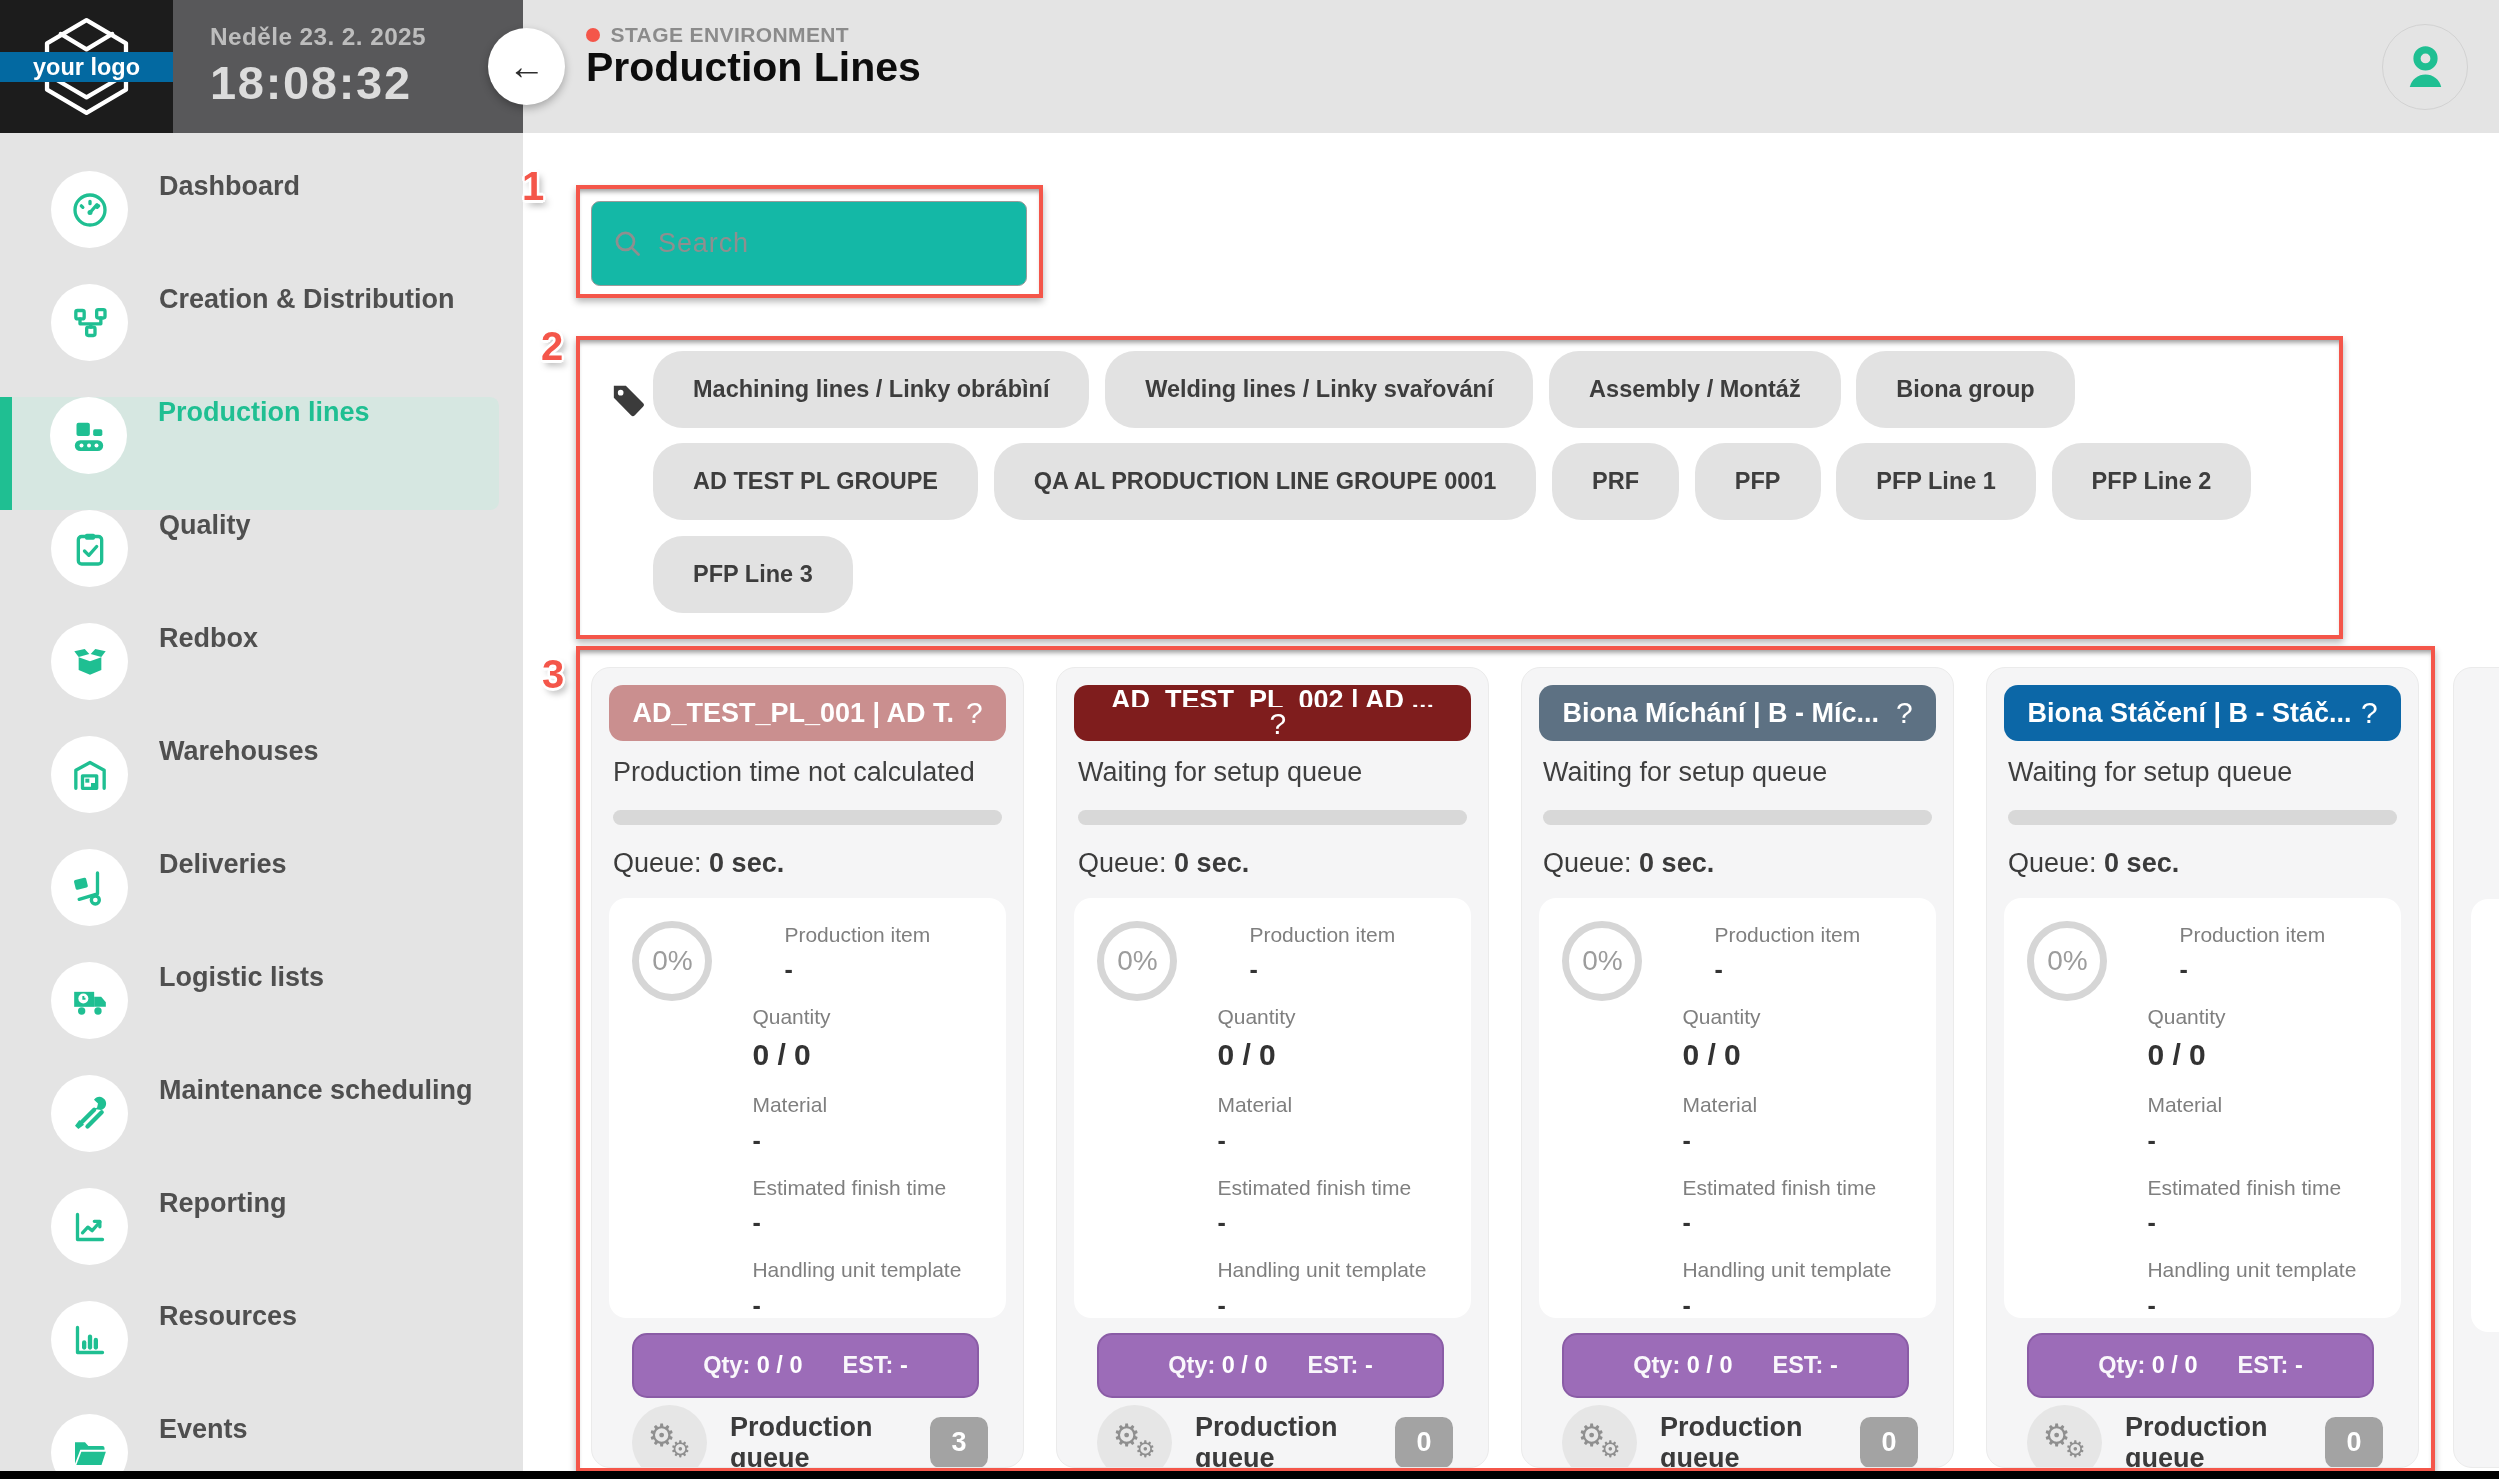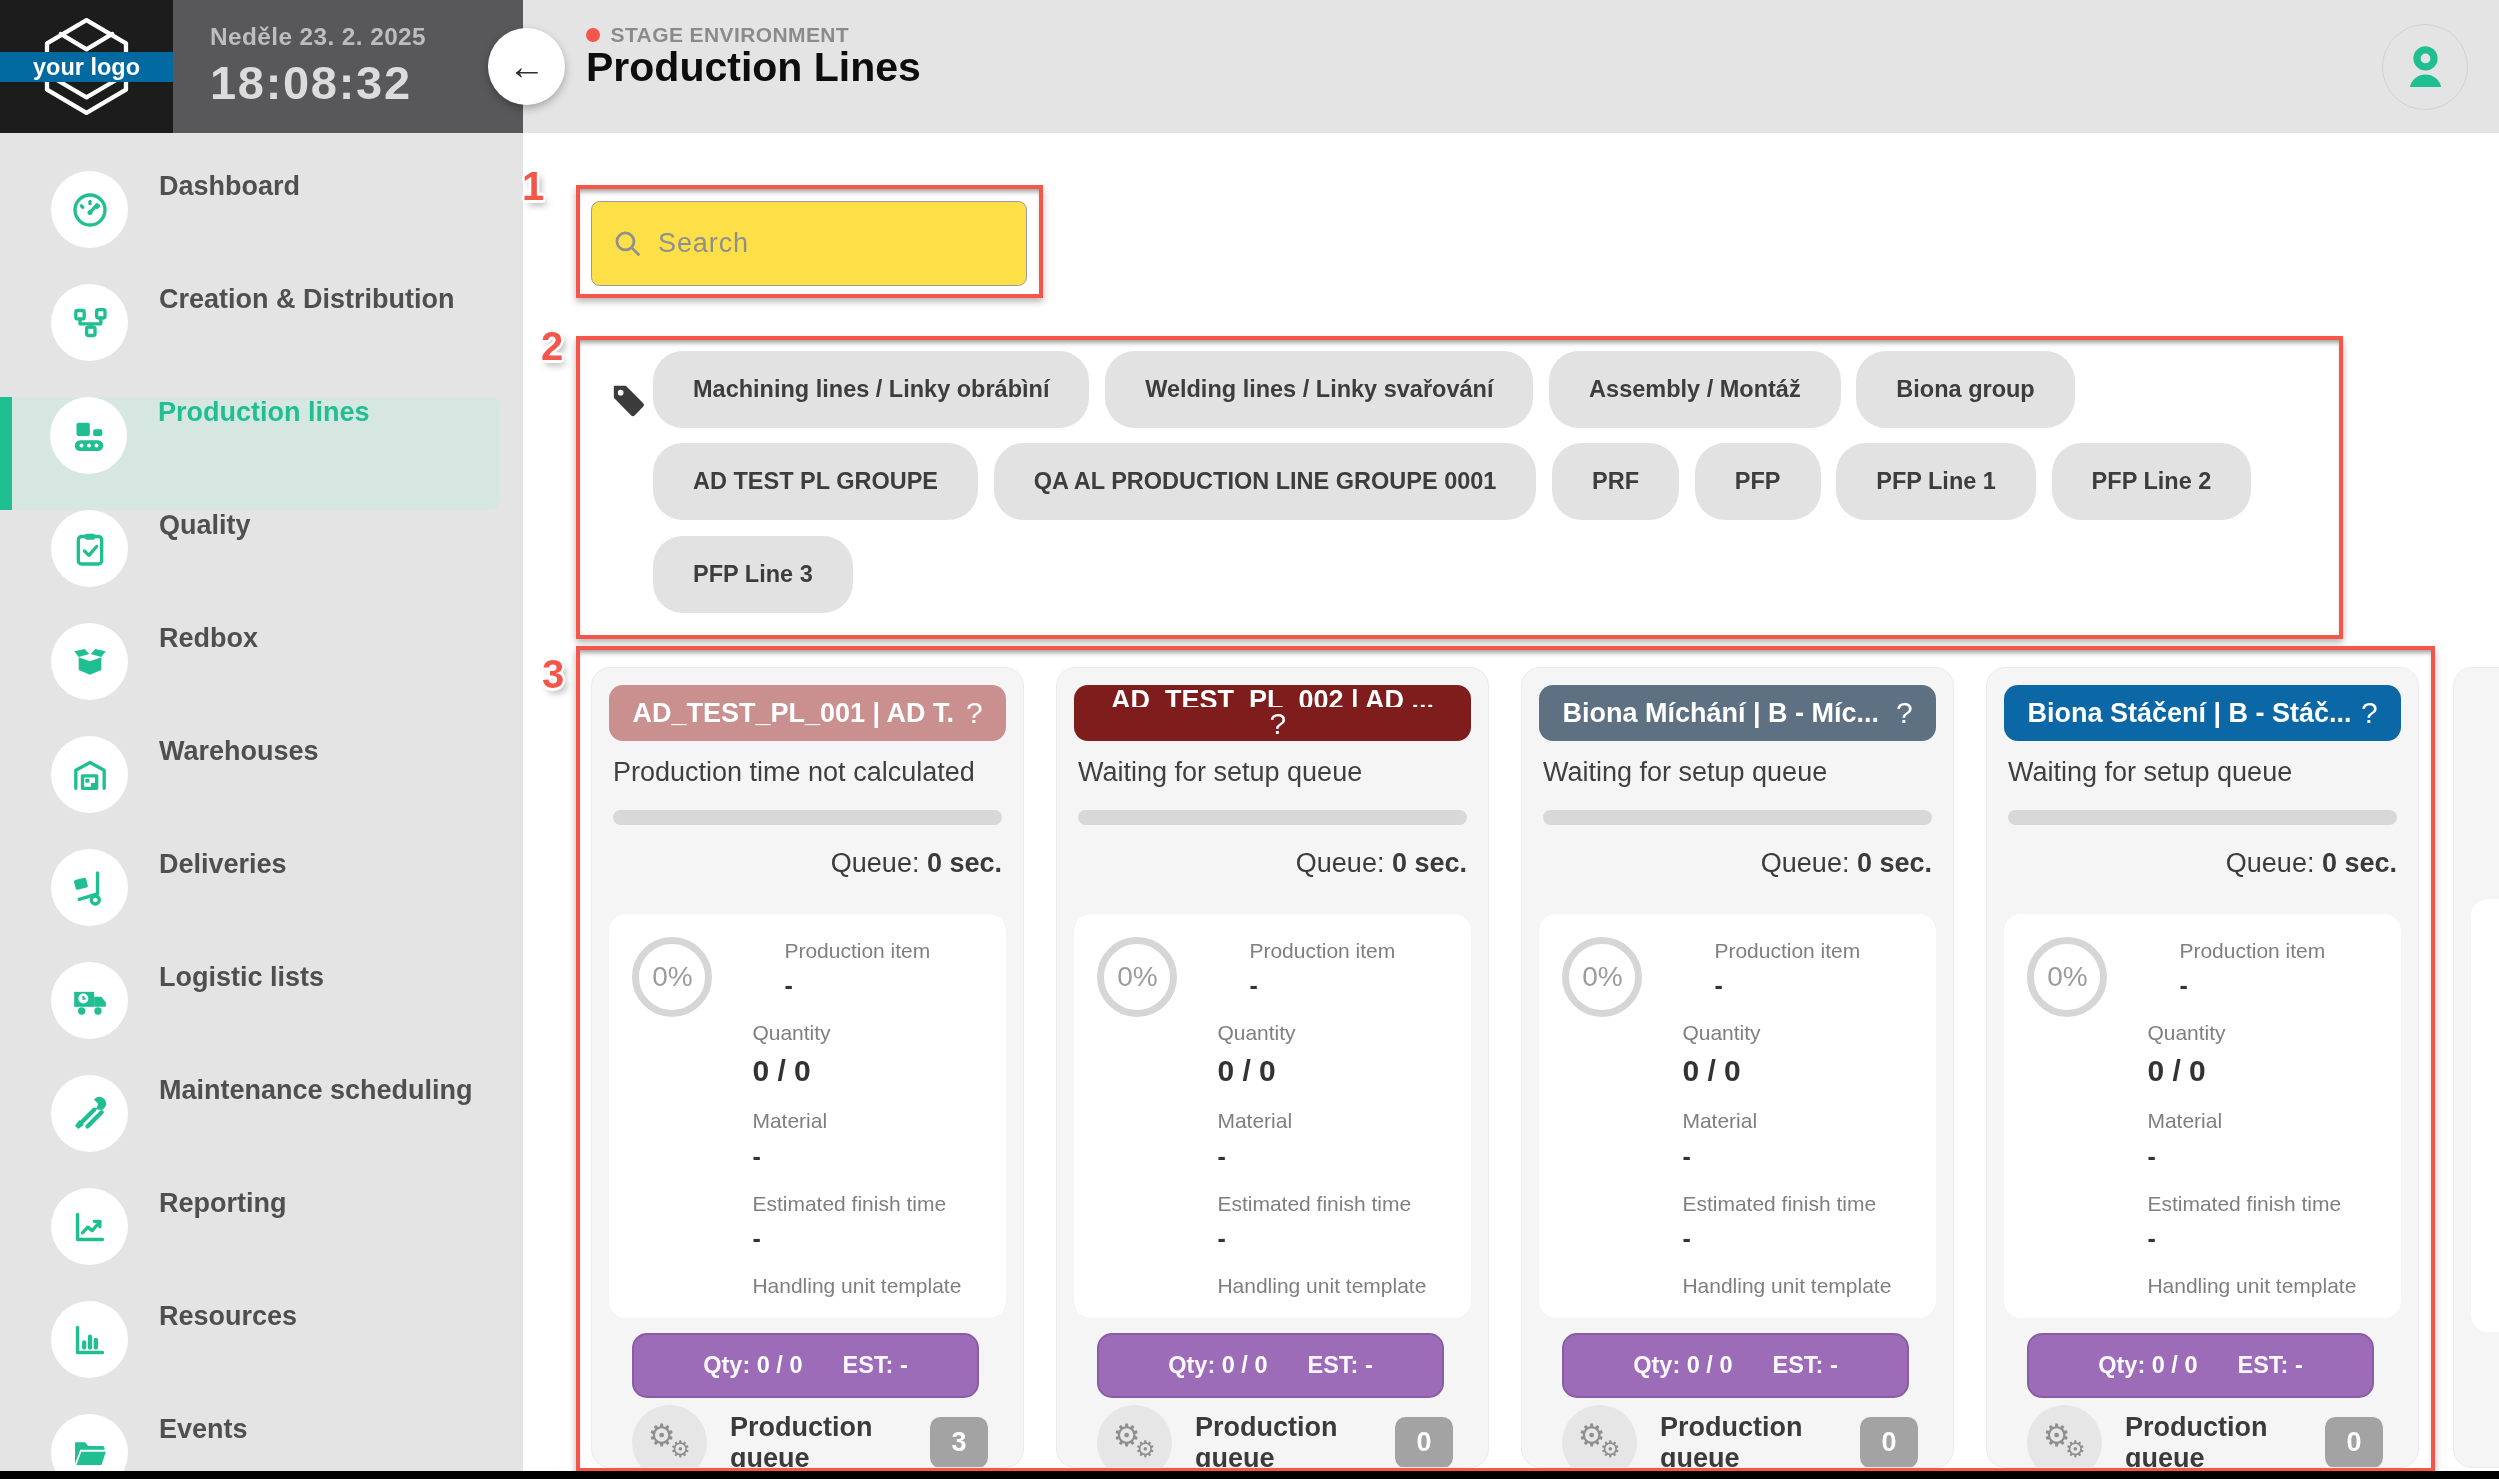--- a/index.html
+++ b/index.html
@@ -37,21 +37,21 @@
     margin-right:24.4px;border-radius:0 8.7px 8.7px 0;}
   .nav-icon-circle{width:77px;height:77px;border-radius:50%;background:#fff;flex:0 0 77px;
     display:flex;align-items:center;justify-content:center;}
   .nav-icon{width:40px;height:40px;display:block;}
   .nav-icon svg{width:40px;height:40px;display:block;}
   .nav-label{margin-left:31px;color:#4f4f4f;font-size:27px;font-weight:600;}
   .nav-item.active .nav-label{color:#1fbf92;font-weight:700;}
 
   
   .search-input{position:absolute;left:591px;top:201px;width:436px;height:85px;box-sizing:border-box;
-    border:1.7px solid #9b9b9b;border-radius:8.7px;background:#fde047;padding:0 17.4px 0 66px;
+    border:1.7px solid #9b9b9b;border-radius:8.7px;background:#14b8a6;padding:0 17.4px 0 66px;
     font-family:"Liberation Sans",sans-serif;font-size:27px;color:#3c3c3c;outline:none;z-index:2;}
   .search-input::placeholder{color:#8f8f8f;letter-spacing:0.9px;}
   .search-icon{position:absolute;left:611px;top:227px;width:33px;height:33px;z-index:3;}
 
   
   .filter-card{position:absolute;left:580px;top:340px;width:1758px;height:294px;background:#fff;}
   .tag-icon{position:absolute;left:28px;top:40px;width:40px;height:40px;}
   .chips{position:absolute;left:73px;top:10.5px;right:14px;display:flex;flex-wrap:wrap;gap:15.7px;align-items:flex-start;}
   .chip{height:77px;border:none;background:#e2e2e2;border-radius:30px;padding:0 40px;cursor:pointer;
     font-family:"Liberation Sans",sans-serif;font-size:23.5px;font-weight:600;color:#3d3d3d;white-space:nowrap;}
@@ -60,21 +60,21 @@
   .cards-row{position:absolute;left:591px;top:667px;display:flex;gap:32px;}
   .card{position:relative;width:433px;height:801px;flex:0 0 433px;background:#f5f5f6;
     border:0.9px solid #ebebeb;border-radius:19px;box-sizing:border-box;overflow:hidden;cursor:pointer;}
   .card-flow{position:absolute;left:0;right:0;top:17.4px;bottom:135px;display:flex;flex-direction:column;}
   .card-header{margin:0 17.4px;height:56px;flex:0 0 56px;border-radius:14px;display:flex;align-items:center;
     padding:0 23px;box-sizing:border-box;background:#0c67a7;}
   .card-title{flex:1;color:#fff;font-size:27px;font-weight:700;white-space:nowrap;overflow:hidden;}
   .card-help{color:#fff;font-size:30px;font-weight:400;margin-left:10.5px;cursor:pointer;}
   .card-status{margin:15.7px 21px 0;color:#3f3f3f;font-size:27px;line-height:1.18;}
   .progress{margin:21px 21px 0;height:15px;flex:0 0 15px;background:#d8d8d8;border-radius:7.8px;}
-  .queue-line{margin:23px 21px 16px;color:#3b3b3b;font-size:27px;text-align:right;}
+  .queue-line{margin:23px 21px 0;color:#3b3b3b;font-size:27px;}
   .queue-line b{font-weight:800;}
   .inner-card{position:relative;flex:1 1 auto;min-height:0;overflow:hidden;margin:19px 17.4px 14px;
     background:#fff;border-radius:17.4px;padding:23px 21px;box-sizing:border-box;}
   .pct-circle{position:absolute;left:23px;top:23px;width:80px;height:80px;box-sizing:border-box;
     border:7.8px solid #d6d6d6;border-radius:50%;display:flex;align-items:center;justify-content:center;
     color:#9c9c9c;font-size:28px;}
   .fields{margin-left:122px;}
   .field{margin-top:21px;}
   .field:first-child{margin-top:1.7px;margin-left:32px;}
   .flabel{color:#7f7f7f;font-size:21px;}

